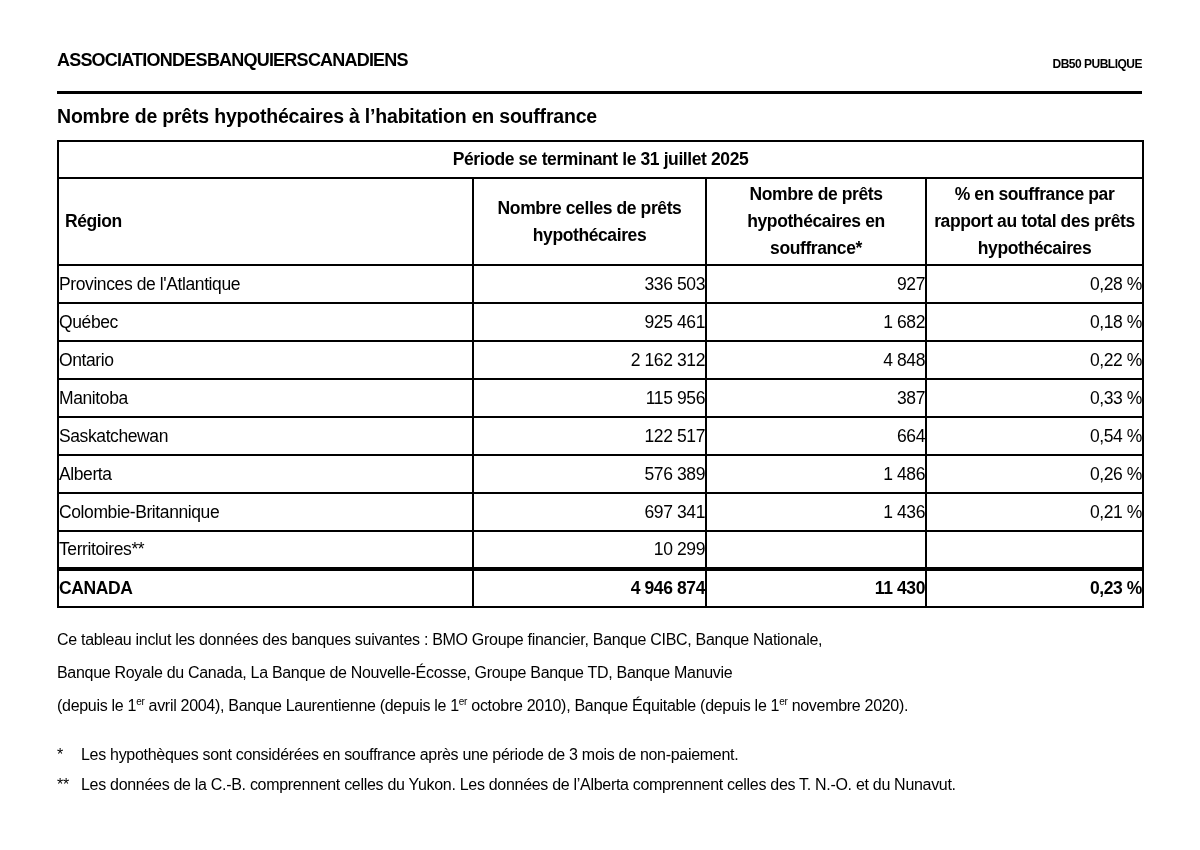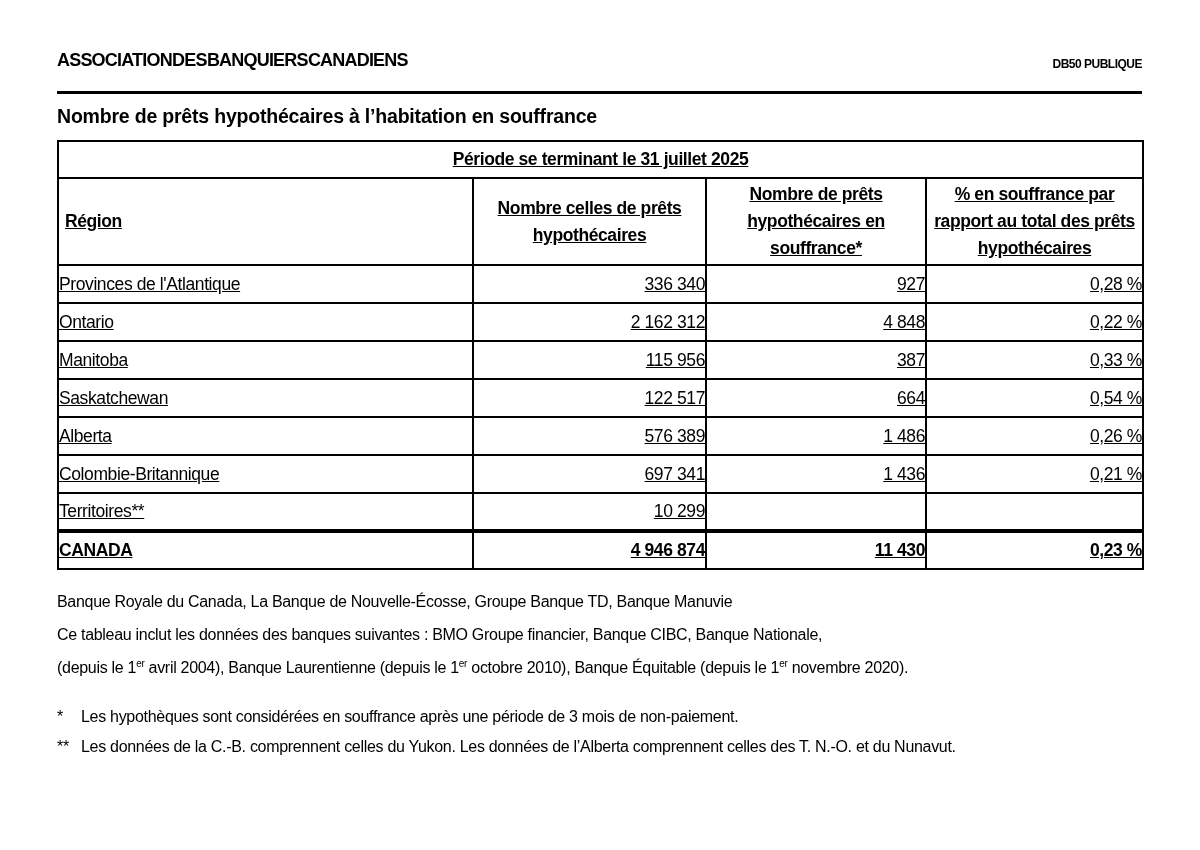--- a/index.html
+++ b/index.html
@@ -49,21 +49,20 @@
     letter-spacing: -0.2px;
   }
   
   table.arrears {
     margin-top: 11px;
     width: 1085px;
     border-collapse: collapse;
     table-layout: fixed;
     font-size: 17.5px;
     letter-spacing: -0.4px;
-    text-decoration: underline;
   }
   table.arrears th,
   table.arrears td {
     border: 2px solid #000;
     padding: 0;
     vertical-align: middle;
   }
   th.period {
     height: 37px;
     text-align: center;
@@ -153,23 +152,29 @@
       <tr class="colhead">
         <th class="h-region">Région</th>
         <th>Nombre celles de prêts hypothécaires</th>
         <th>Nombre de prêts hypothécaires en souffrance*</th>
         <th>% en souffrance par rapport au total des prêts hypothécaires</th>
       </tr>
     </thead>
     <tbody>
       <tr>
         <td class="c-region">Provinces de l'Atlantique</td>
-        <td class="c-num">336 340</td>
+        <td class="c-num">336 503</td>
         <td class="c-num">927</td>
         <td class="c-num">0,28 %</td>
+      </tr>
+      <tr>
+        <td class="c-region">Québec</td>
+        <td class="c-num">925 461</td>
+        <td class="c-num">1 682</td>
+        <td class="c-num">0,18 %</td>
       </tr>
       <tr>
         <td class="c-region">Ontario</td>
         <td class="c-num">2 162 312</td>
         <td class="c-num">4 848</td>
         <td class="c-num">0,22 %</td>
       </tr>
       <tr>
         <td class="c-region">Manitoba</td>
         <td class="c-num">115 956</td>
@@ -203,22 +208,22 @@
       <tr class="total-row">
         <td class="c-region">CANADA</td>
         <td class="c-num">4 946 874</td>
         <td class="c-num">11 430</td>
         <td class="c-num">0,23 %</td>
       </tr>
     </tbody>
   </table>
 
   <div class="notes">
+    <div class="note-line">Ce tableau inclut les données des banques suivantes : BMO Groupe financier, Banque CIBC, Banque Nationale,</div>
     <div class="note-line">Banque Royale du Canada, La Banque de Nouvelle-Écosse, Groupe Banque TD, Banque Manuvie</div>
-    <div class="note-line">Ce tableau inclut les données des banques suivantes : BMO Groupe financier, Banque CIBC, Banque Nationale,</div>
     <div class="note-line">
       <span>(depuis le 1</span><sup>er</sup><span> avril 2004), Banque Laurentienne (depuis le 1</span><sup>er</sup><span> octobre 2010), Banque Équitable (depuis le 1</span><sup>er</sup><span> novembre 2020).</span>
     </div>
   </div>
 
   <div class="footnotes">
     <div class="fn">
       <span class="fn-marker">*</span>
       <span class="fn-text">Les hypothèques sont considérées en souffrance après une période de 3 mois de non-paiement.</span>
     </div>

